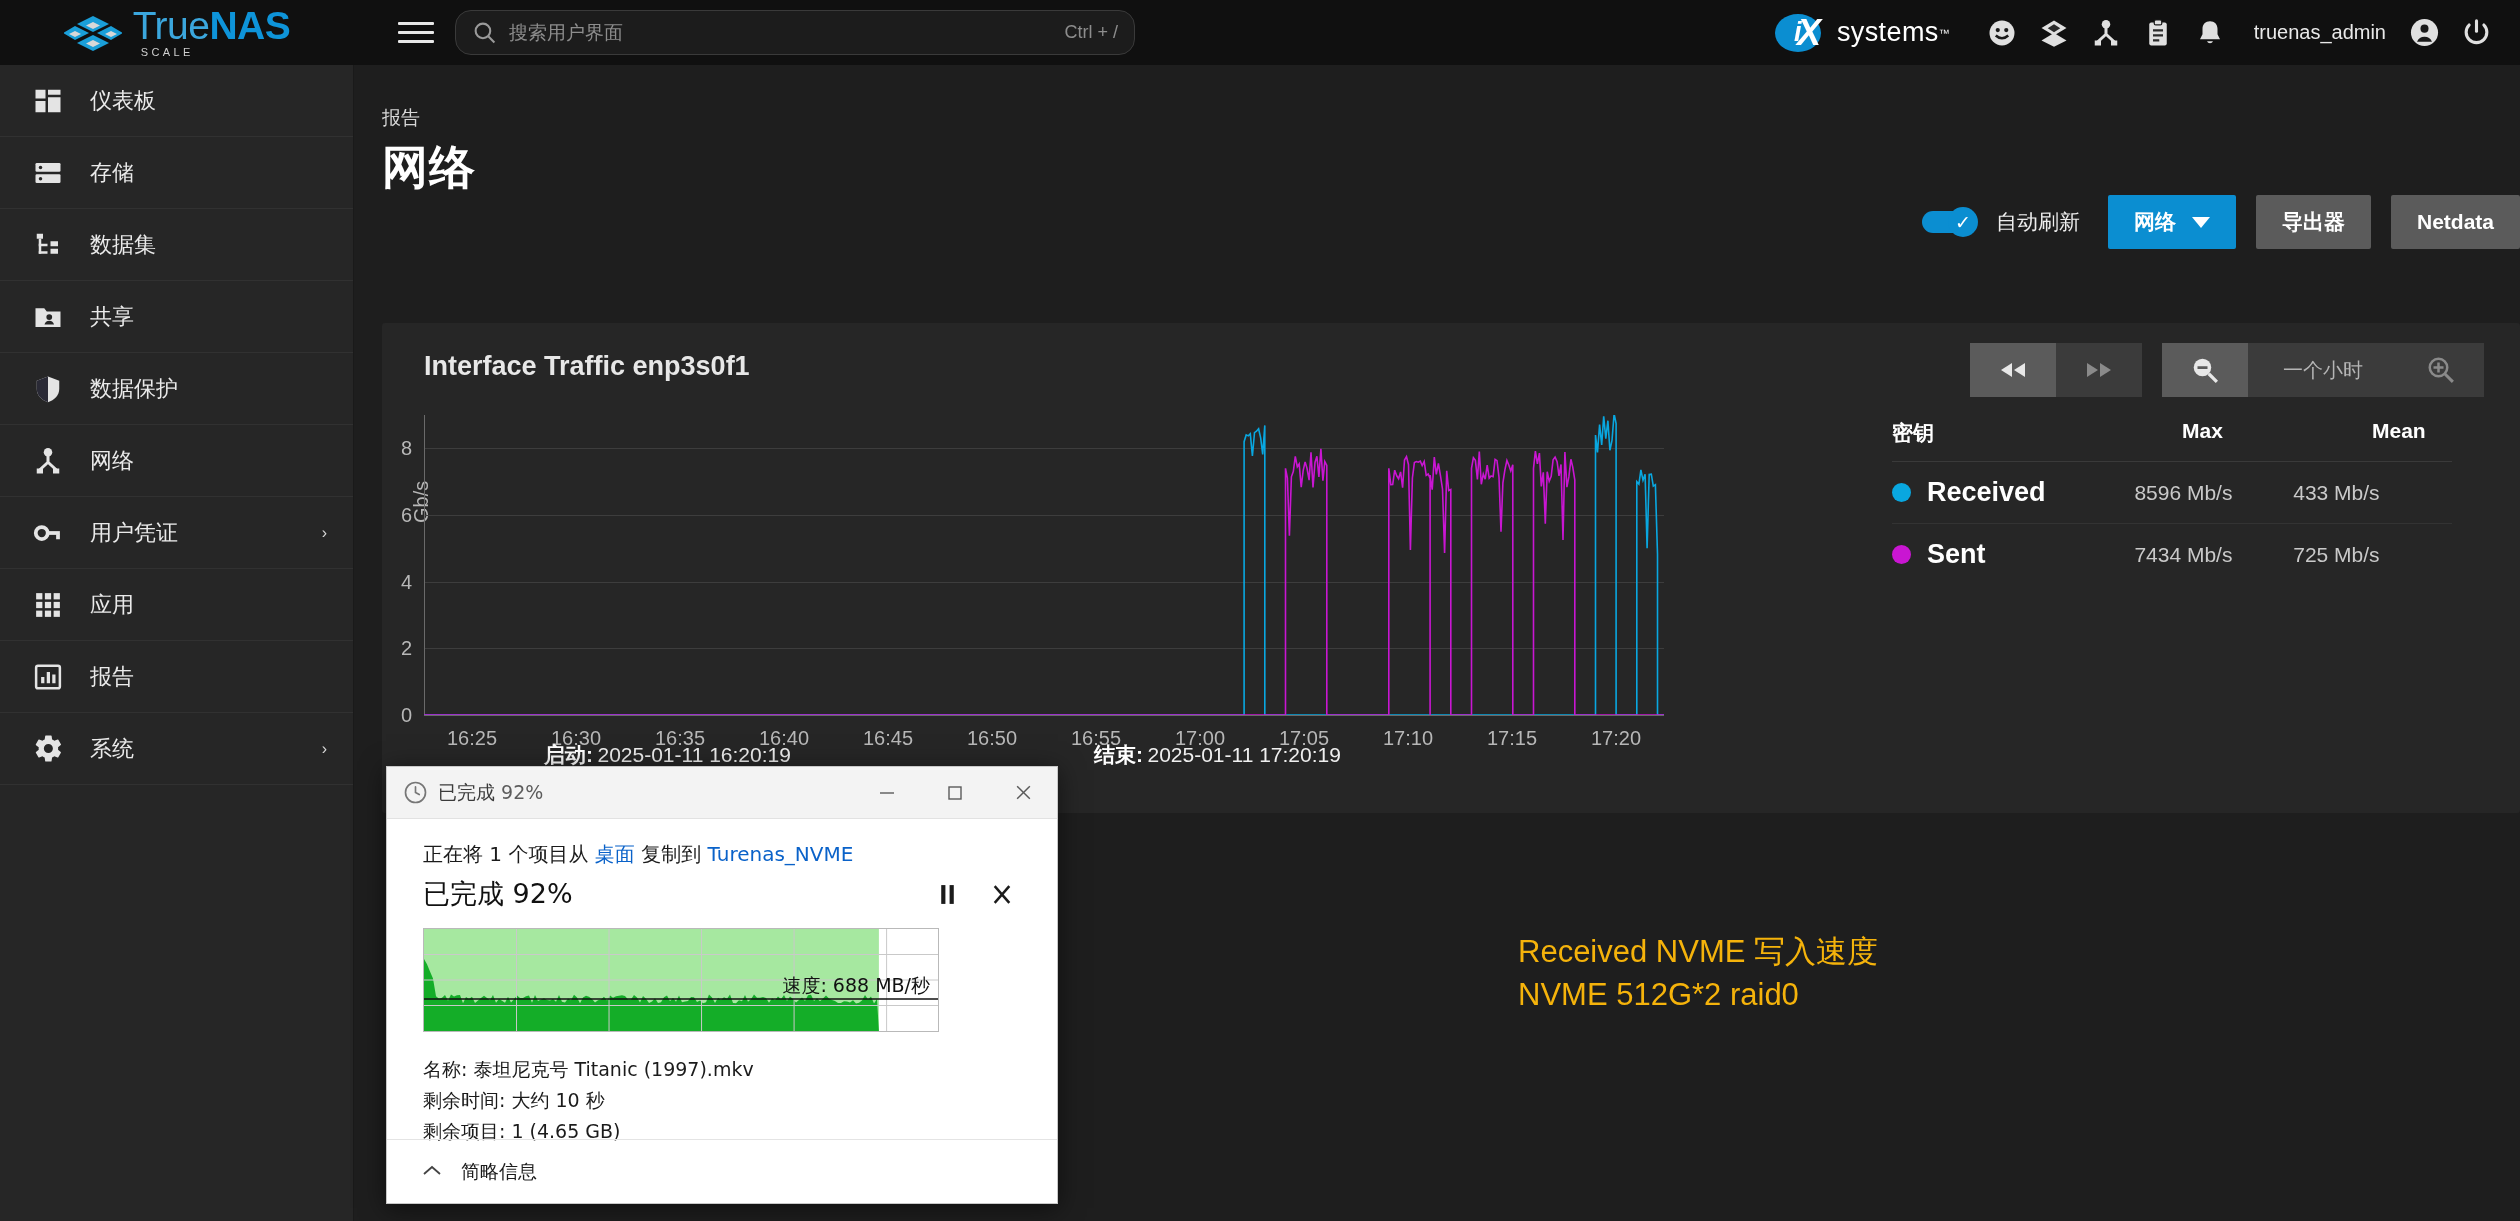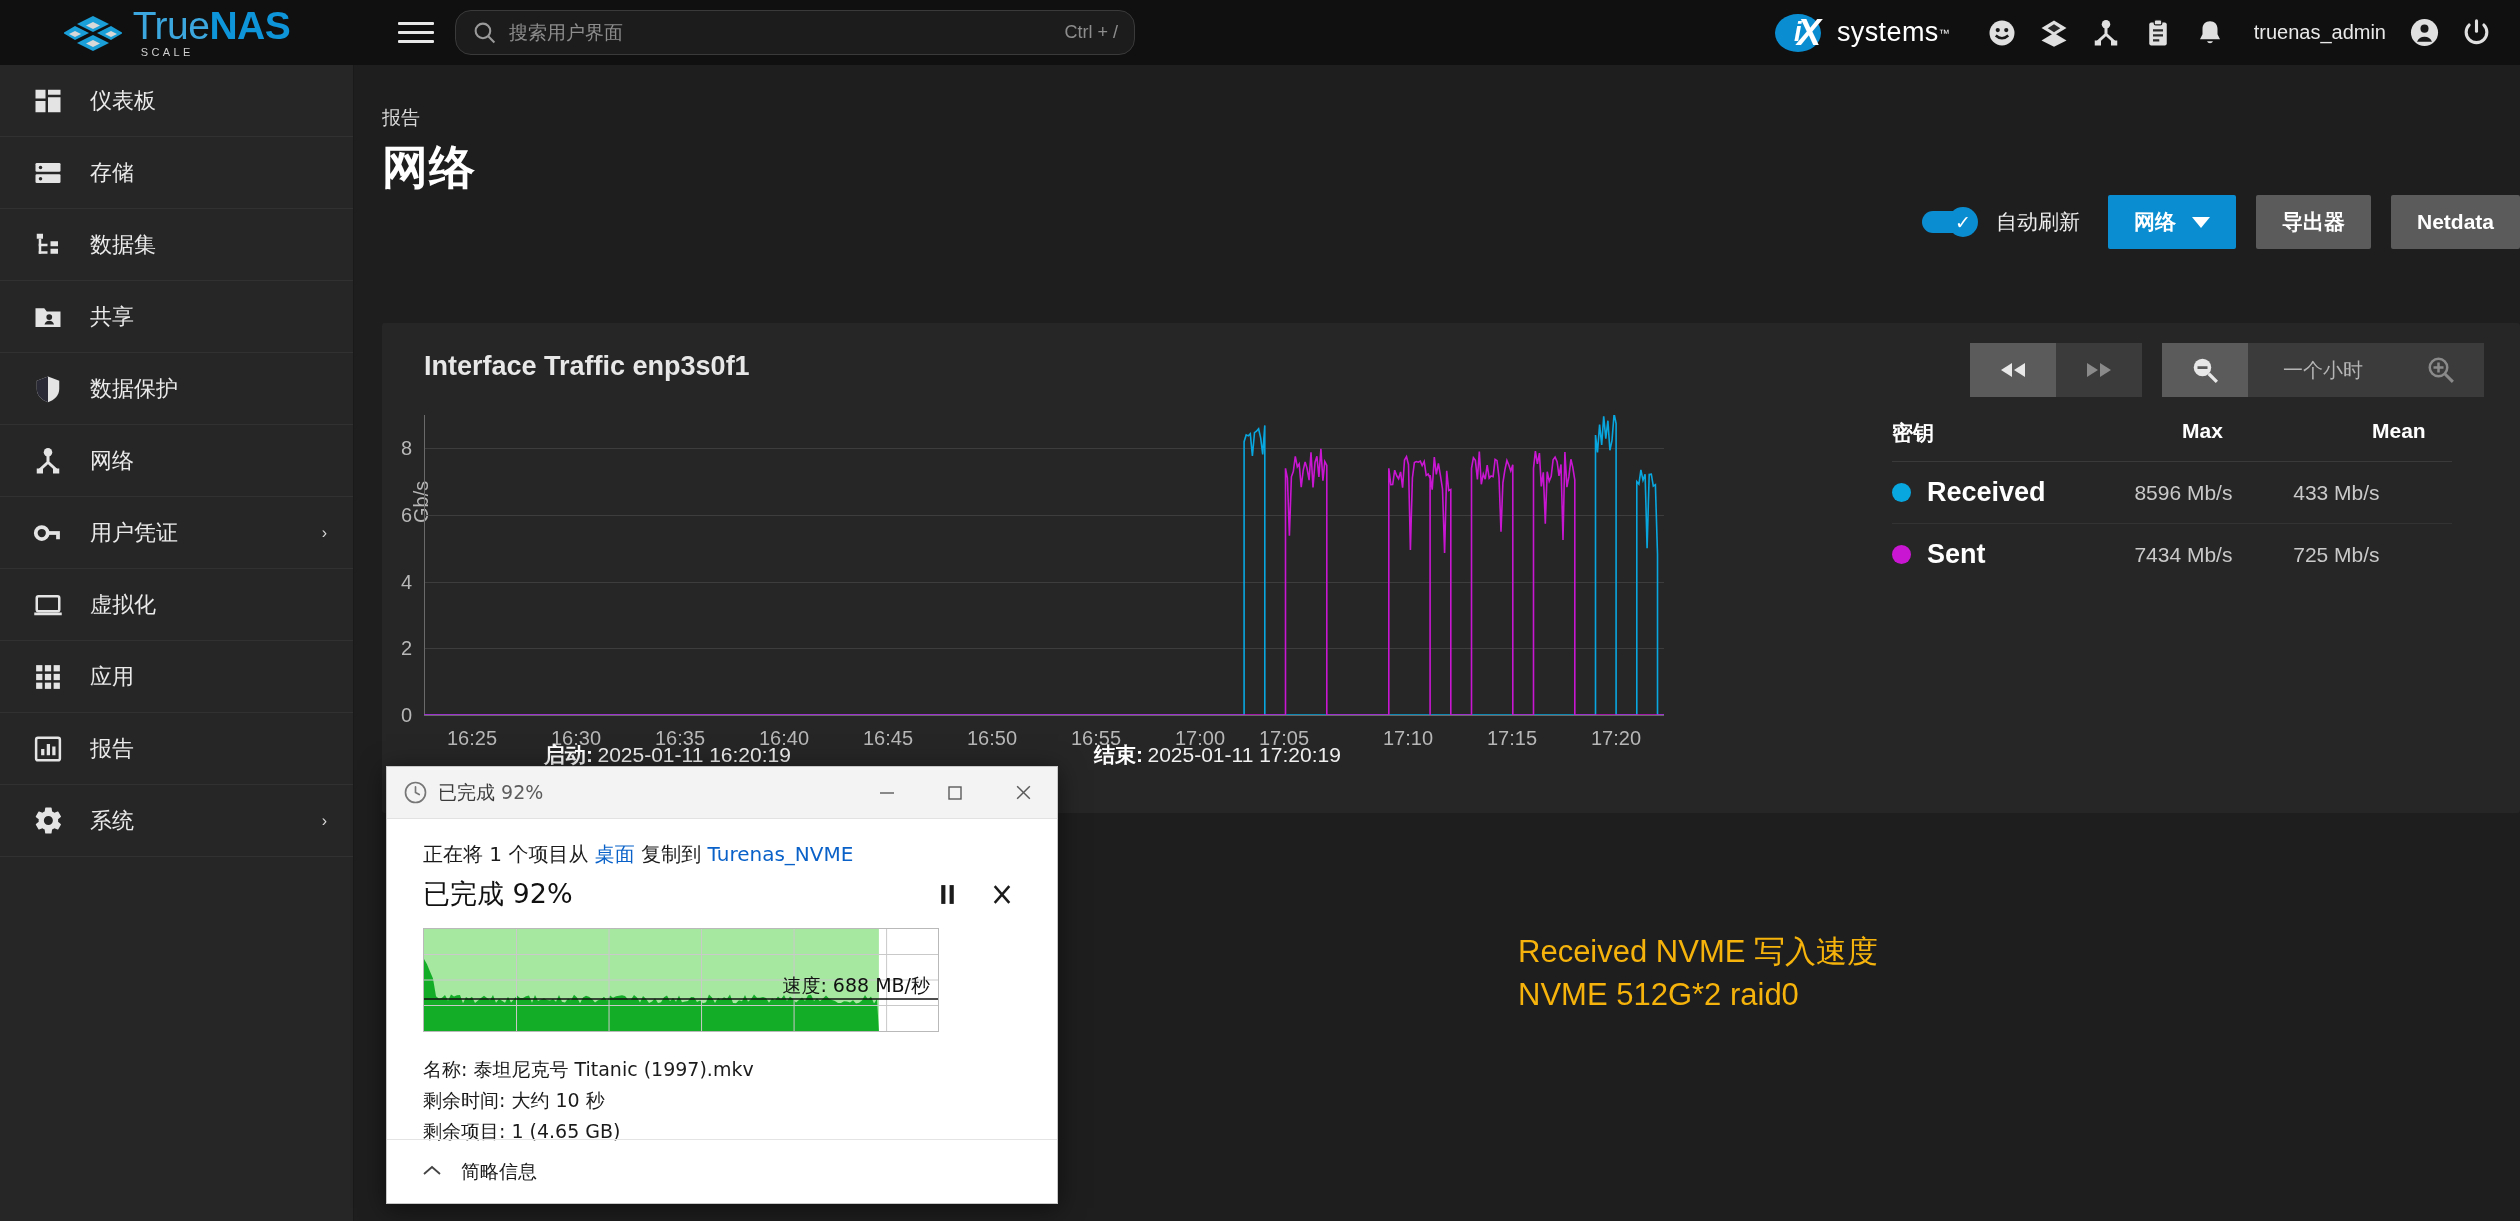--- a/index.html
+++ b/index.html
@@ -385,29 +385,20 @@
         <svg width="30" height="30" viewBox="0 0 24 24">
           <circle cx="7" cy="12" r="4.8" fill="none" stroke="#e4e4e4" stroke-width="3"></circle>
           <rect x="10.5" y="10.5" width="11" height="3" fill="#e4e4e4"></rect>
           <rect x="18.5" y="13" width="3" height="4" fill="#e4e4e4"></rect>
         </svg>
       </span>
       <span class="side-label">用户凭证</span>
       <span class="side-arrow">›</span>
     </div>
 
-    <div class="side-item">
-      <span class="side-ic">
-        <svg width="30" height="30" viewBox="0 0 24 24">
-          <rect x="3" y="5" width="18" height="12" rx="1.4" fill="none" stroke="#e4e4e4" stroke-width="2"></rect>
-          <rect x="1" y="18" width="22" height="2.2" fill="#e4e4e4"></rect>
-        </svg>
-      </span>
-      <span class="side-label">虚拟化</span>
-    </div>
 
     <div class="side-item">
       <span class="side-ic">
         <svg width="30" height="30" viewBox="0 0 24 24">
           <g fill="#e4e4e4">
             <rect x="2.5" y="2.5" width="5" height="5"></rect>
               <rect x="9.5" y="2.5" width="5" height="5"></rect>
               <rect x="16.5" y="2.5" width="5" height="5"></rect>
             <rect x="2.5" y="9.5" width="5" height="5"></rect>
               <rect x="9.5" y="9.5" width="5" height="5"></rect>
@@ -526,21 +517,21 @@
           </svg>
 
         <div class="xtick" style="left:48px">16:25</div>
         <div class="xtick" style="left:152px">16:30</div>
         <div class="xtick" style="left:256px">16:35</div>
         <div class="xtick" style="left:360px">16:40</div>
         <div class="xtick" style="left:464px">16:45</div>
         <div class="xtick" style="left:568px">16:50</div>
         <div class="xtick" style="left:672px">16:55</div>
         <div class="xtick" style="left:776px">17:00</div>
-        <div class="xtick" style="left:860px">17:05</div>
+        <div class="xtick" style="left:880px">17:05</div>
         <div class="xtick" style="left:984px">17:10</div>
         <div class="xtick" style="left:1088px">17:15</div>
         <div class="xtick" style="left:1192px">17:20</div>
       </div>
 
       <div class="times">
         <span style="position:absolute;left:120px;">
           <span class="tlabel">启动:</span>
           <span class="tval">2025-01-11 16:20:19</span>
         </span>

